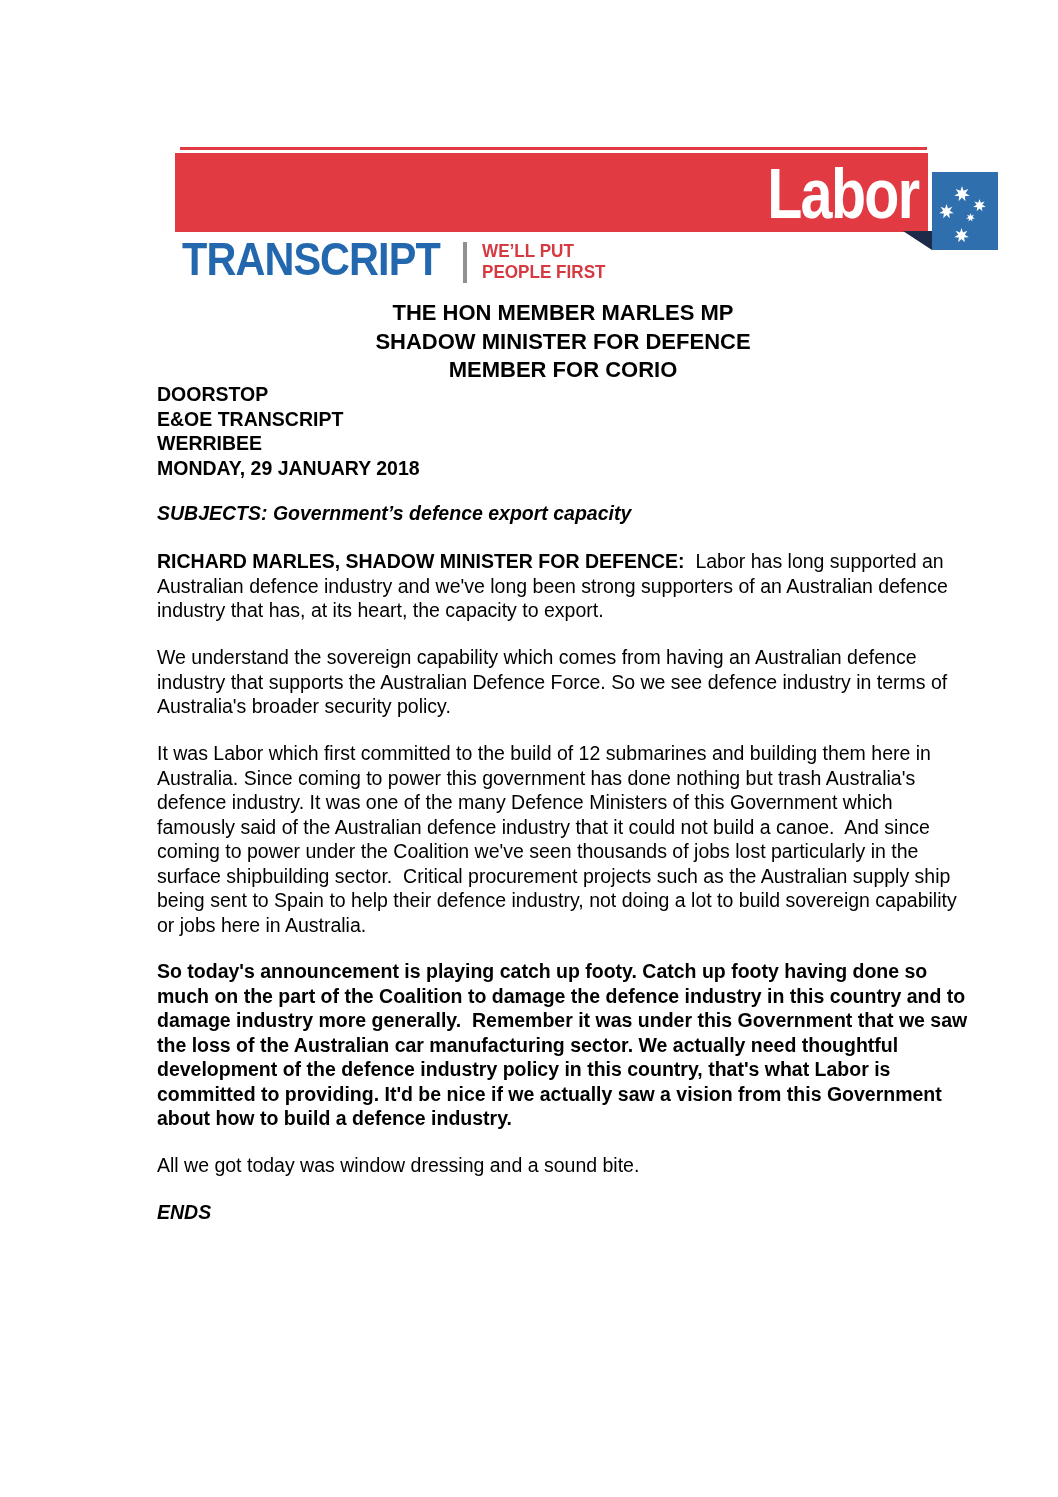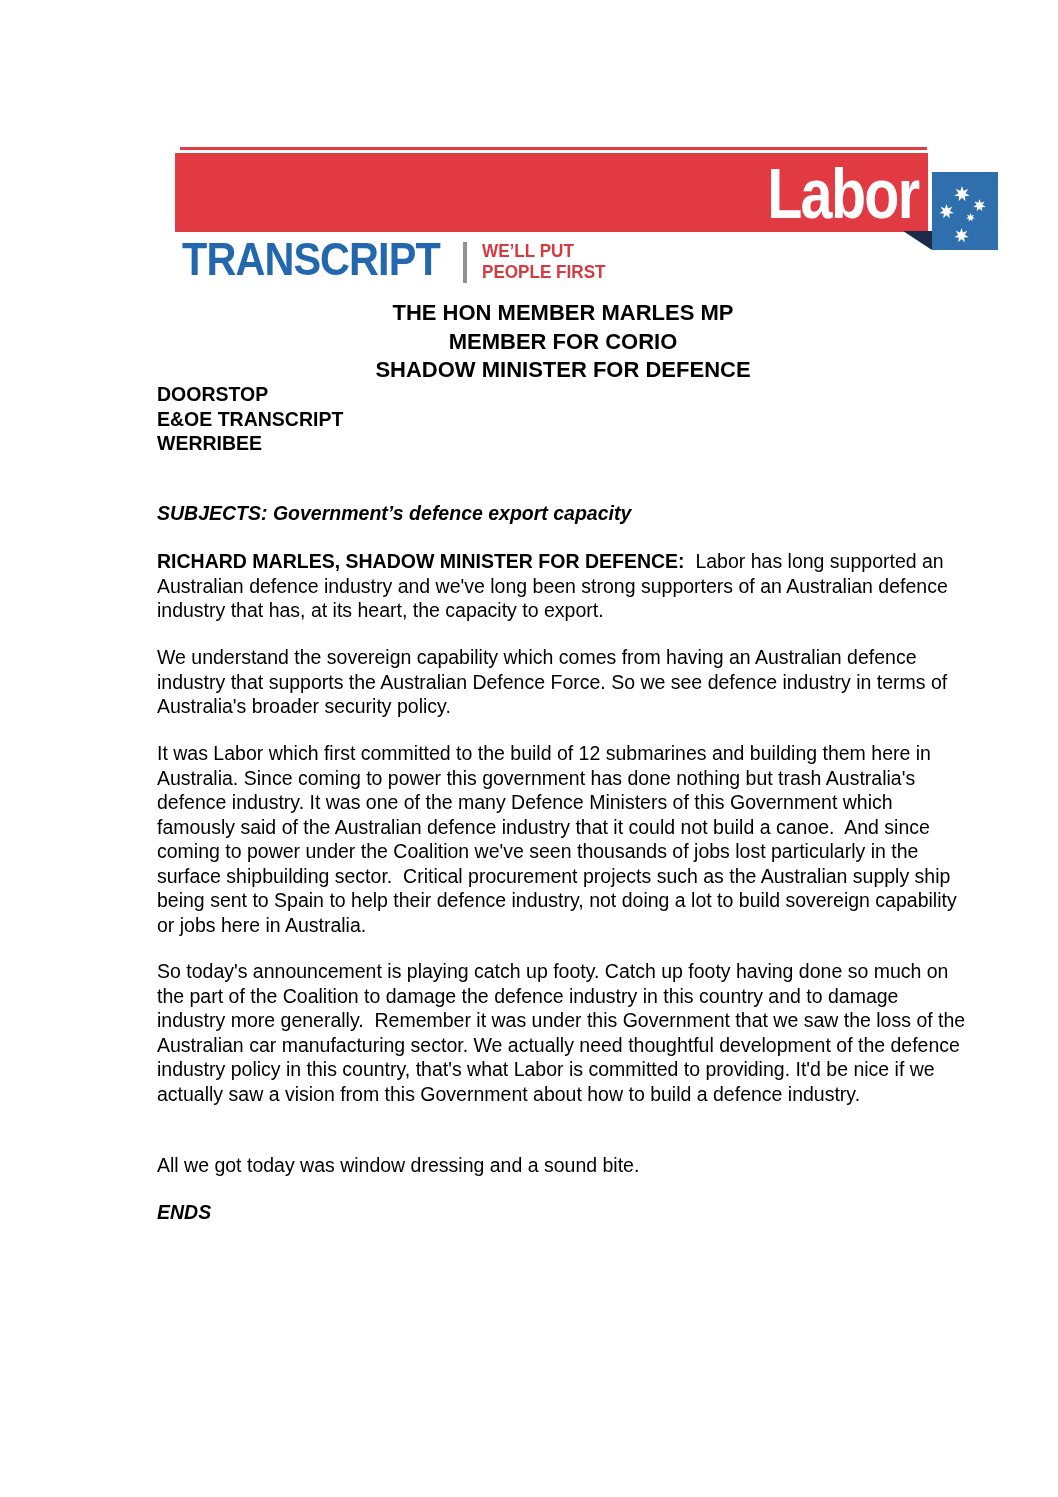--- a/index.html
+++ b/index.html
@@ -77,21 +77,21 @@
   }
   .para {
     position: absolute; left: 127px; width: 814px;
     font-size: 19.5px; line-height: 24.5px;
     white-space: pre-wrap; margin: 0;
   }
   .para .lead { font-weight: bold; }
   .p1 { top: 549px; }
   .p2 { top: 645px; }
   .p3 { top: 741px; }
-  .p4 { top: 959px; }
+  .p4 { top: 959px; font-weight: bold; }
   .p5 { top: 1153px; }
   .ends {
     left: 127px; top: 1201px;
     font-size: 19.5px; font-weight: bold; font-style: italic;
   }
 </style>
 </head>
 <body style="--labor-red: #e13a43; --tagline-red: #d63940; --transcript-blue: #2368ae; --square-blue: #2f6fae; --fold-navy: #1d2b4a; --divider-gray: #8e9294;">
 
 <div class="page">
@@ -121,28 +121,29 @@
 
   <div class="abs transcript-wordmark">TRANSCRIPT</div>
   <div class="abs tagline-divider"></div>
   <div class="abs tagline">
     <div>WE’LL PUT</div>
     <div>PEOPLE FIRST</div>
   </div>
 
   <div class="abs doc-title">
     <div>THE HON MEMBER MARLES MP</div>
+    <div>SHADOW MINISTER FOR DEFENCE</div>
     <div>MEMBER FOR CORIO</div>
-    <div>SHADOW MINISTER FOR DEFENCE</div>
   </div>
 
   <div class="abs meta-block">
     <div>DOORSTOP</div>
     <div>E&amp;OE TRANSCRIPT</div>
     <div>WERRIBEE</div>
+    <div>MONDAY, 29 JANUARY 2018</div>
   </div>
 
   <div class="abs subjects">SUBJECTS: Government’s defence export capacity</div>
 
   <p class="para p1"><span class="lead">RICHARD MARLES, SHADOW MINISTER FOR DEFENCE:</span><span>  Labor has long supported an Australian defence industry and we've long been strong supporters of an Australian defence industry that has, at its heart, the capacity to export.</span></p>
 
   <p class="para p2">We understand the sovereign capability which comes from having an Australian defence industry that supports the Australian Defence Force. So we see defence industry in terms of Australia's broader security policy.</p>
 
   <p class="para p3">It was Labor which first committed to the build of 12 submarines and building them here in Australia. Since coming to power this government has done nothing but trash Australia's defence industry. It was one of the many Defence Ministers of this Government which famously said of the Australian defence industry that it could not build a canoe.  And since coming to power under the Coalition we've seen thousands of jobs lost particularly in the surface shipbuilding sector.  Critical procurement projects such as the Australian supply ship being sent to Spain to help their defence industry, not doing a lot to build sovereign capability or jobs here in Australia.</p>
 

